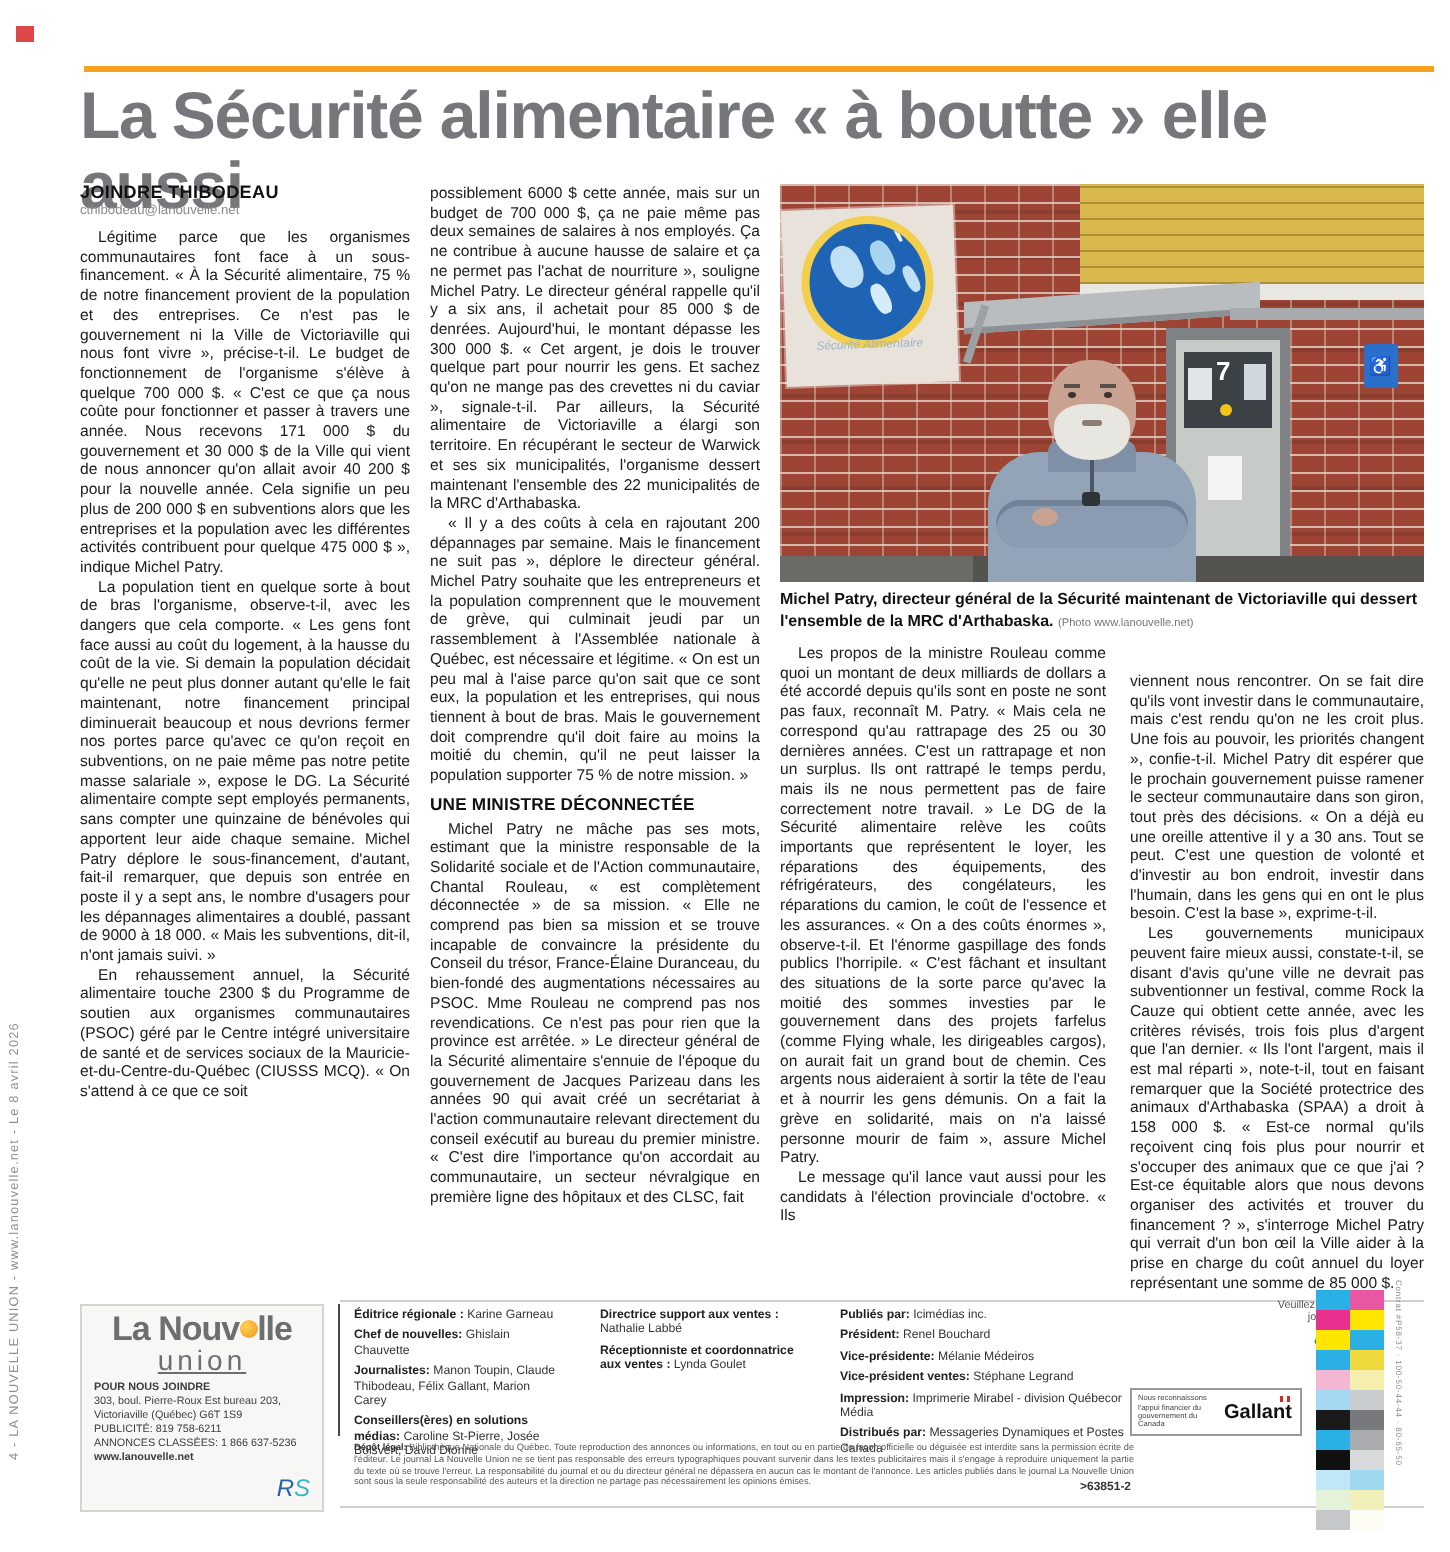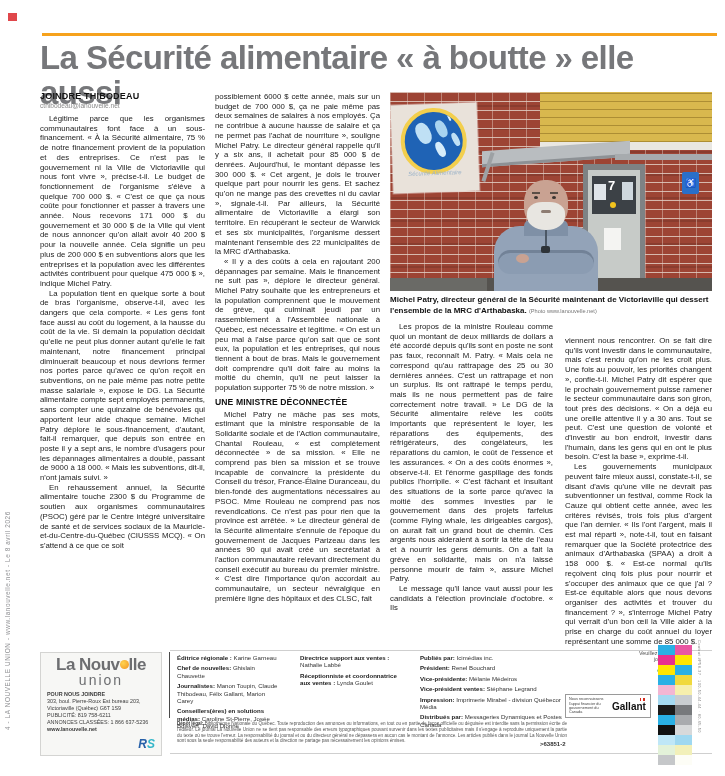--- a/index.html
+++ b/index.html
@@ -88,24 +88,24 @@
       color:#111; line-height:10.5px; text-align:left; }
   .caption .credit { font-weight:400; font-size:5.6px; color:#777; }
 
   
   .mh-topline { position:absolute; left:170px; top:650px; width:542px; height:1px; background:#cfcfcf; }
   .mh-botline { position:absolute; left:170px; top:753px; width:542px; height:1px; background:#cfcfcf; }
   .mh-box { position:absolute; left:40px; top:652px; width:122px; height:104px; background:#f7f7f5; border:1px solid #d4d4d2; padding:4px 6px; }
   .mh-logo { font-size:17px; color:#6d6e71; font-weight:600; letter-spacing:-0.5px; line-height:15px; text-align:center; }
   .mh-logo .dot { display:inline-block; width:9px; height:9px; border-radius:50%;
       background:radial-gradient(circle at 35% 35%, #ffd34e, #f29222); vertical-align:1px; }
-  .mh-logo-2 { font-size:14px; color:#6d6e71; letter-spacing:2px; text-align:center; margin-bottom:3px; }
+  .mh-logo-2 { font-size:14px; color:#6d6e71; letter-spacing:2px; text-align:center; margin-bottom:3px;text-decoration:underline; }
   .mh-addr { font-size:5.4px; line-height:7px; color:#3c3c3c; }
   .mh-addr .b { font-weight:800; }
-  .rs-logo { position:absolute; right:6px; bottom:4px; font-size:12px; font-weight:700; font-style:italic; }
+  .rs-logo { position:absolute; right:6px; bottom:4px; font-size:12px; font-weight:400; font-style:italic; }
   .rs-logo .r { color:#2660a8; } .rs-logo .s { color:#35b6c9; }
   .mh-divider { position:absolute; left:169px; top:652px; width:1px; height:66px; background:#4a4a4a; }
   .mh-col { position:absolute; top:654px; font-size:6.1px; line-height:7.4px; color:#333; }
   .mh-col .mh-entry { margin-bottom:3px; }
   .mh-col b { font-weight:800; color:#222; }
   .mh-col-a { left:177px; width:104px; }
   .mh-col-b { left:300px; width:106px; }
   .mh-col-c { left:420px; width:150px; }
   .recycle { position:absolute; left:636px; top:650px; width:52px; text-align:center; font-size:5.4px;
       line-height:6.4px; color:#555; }

